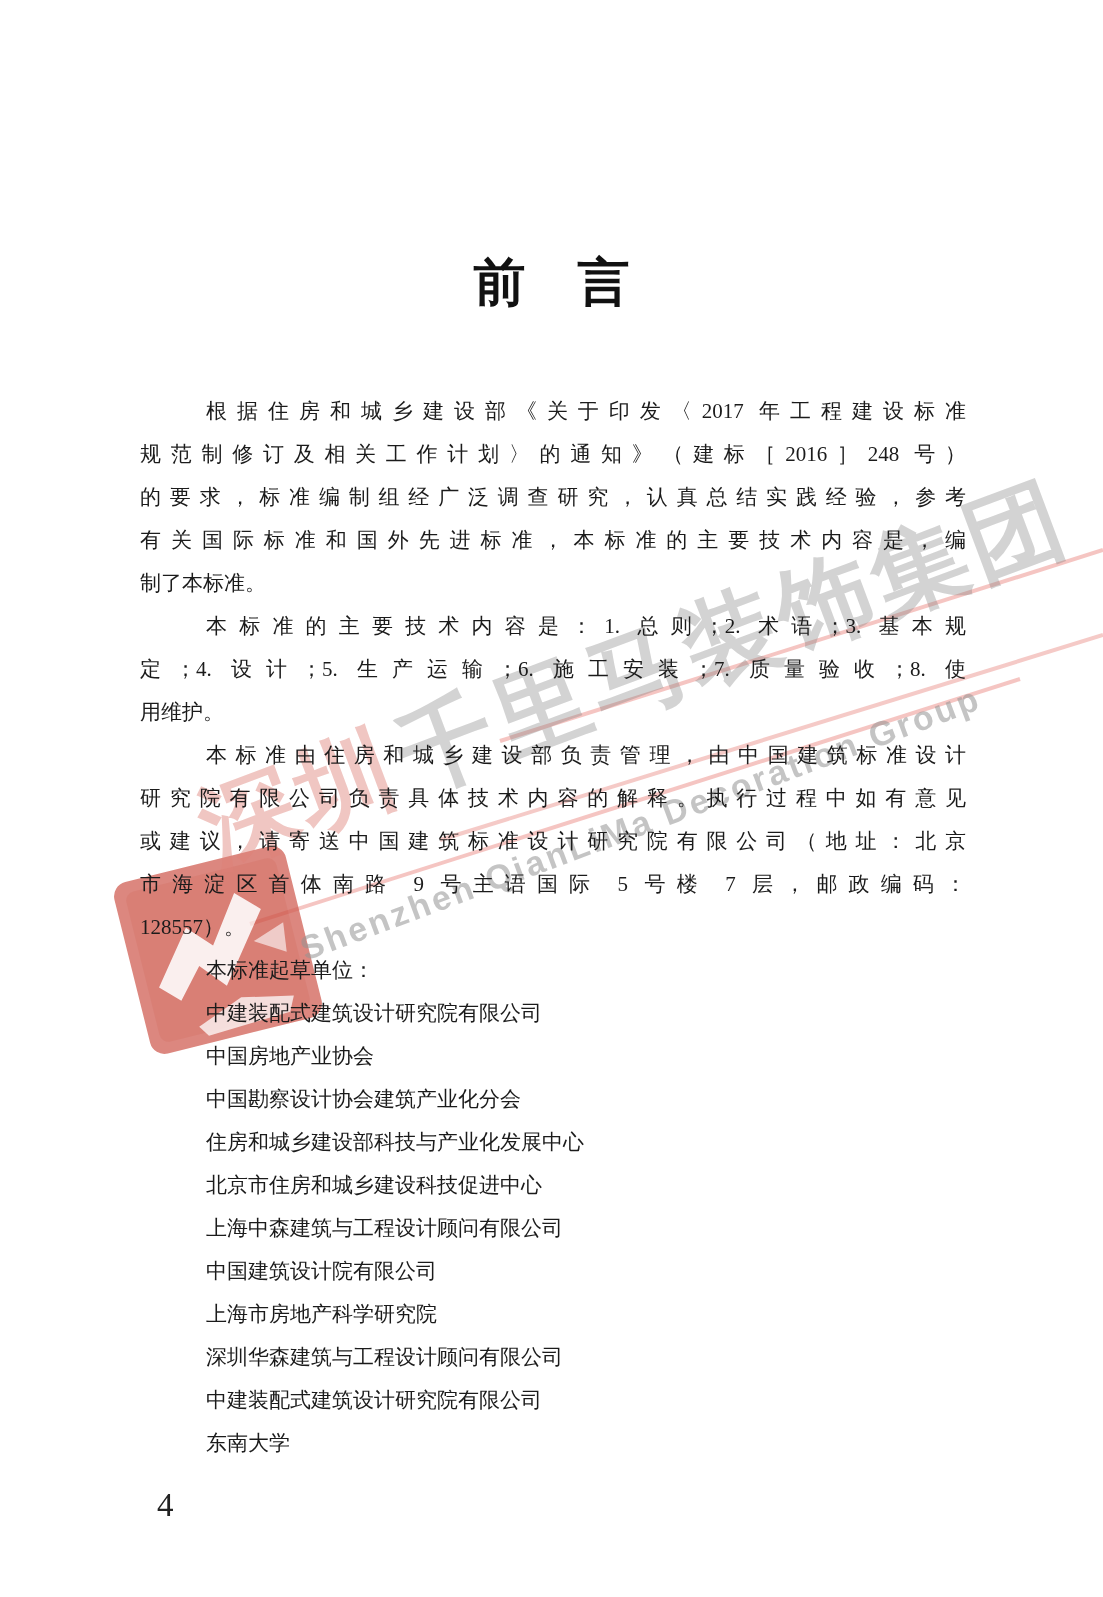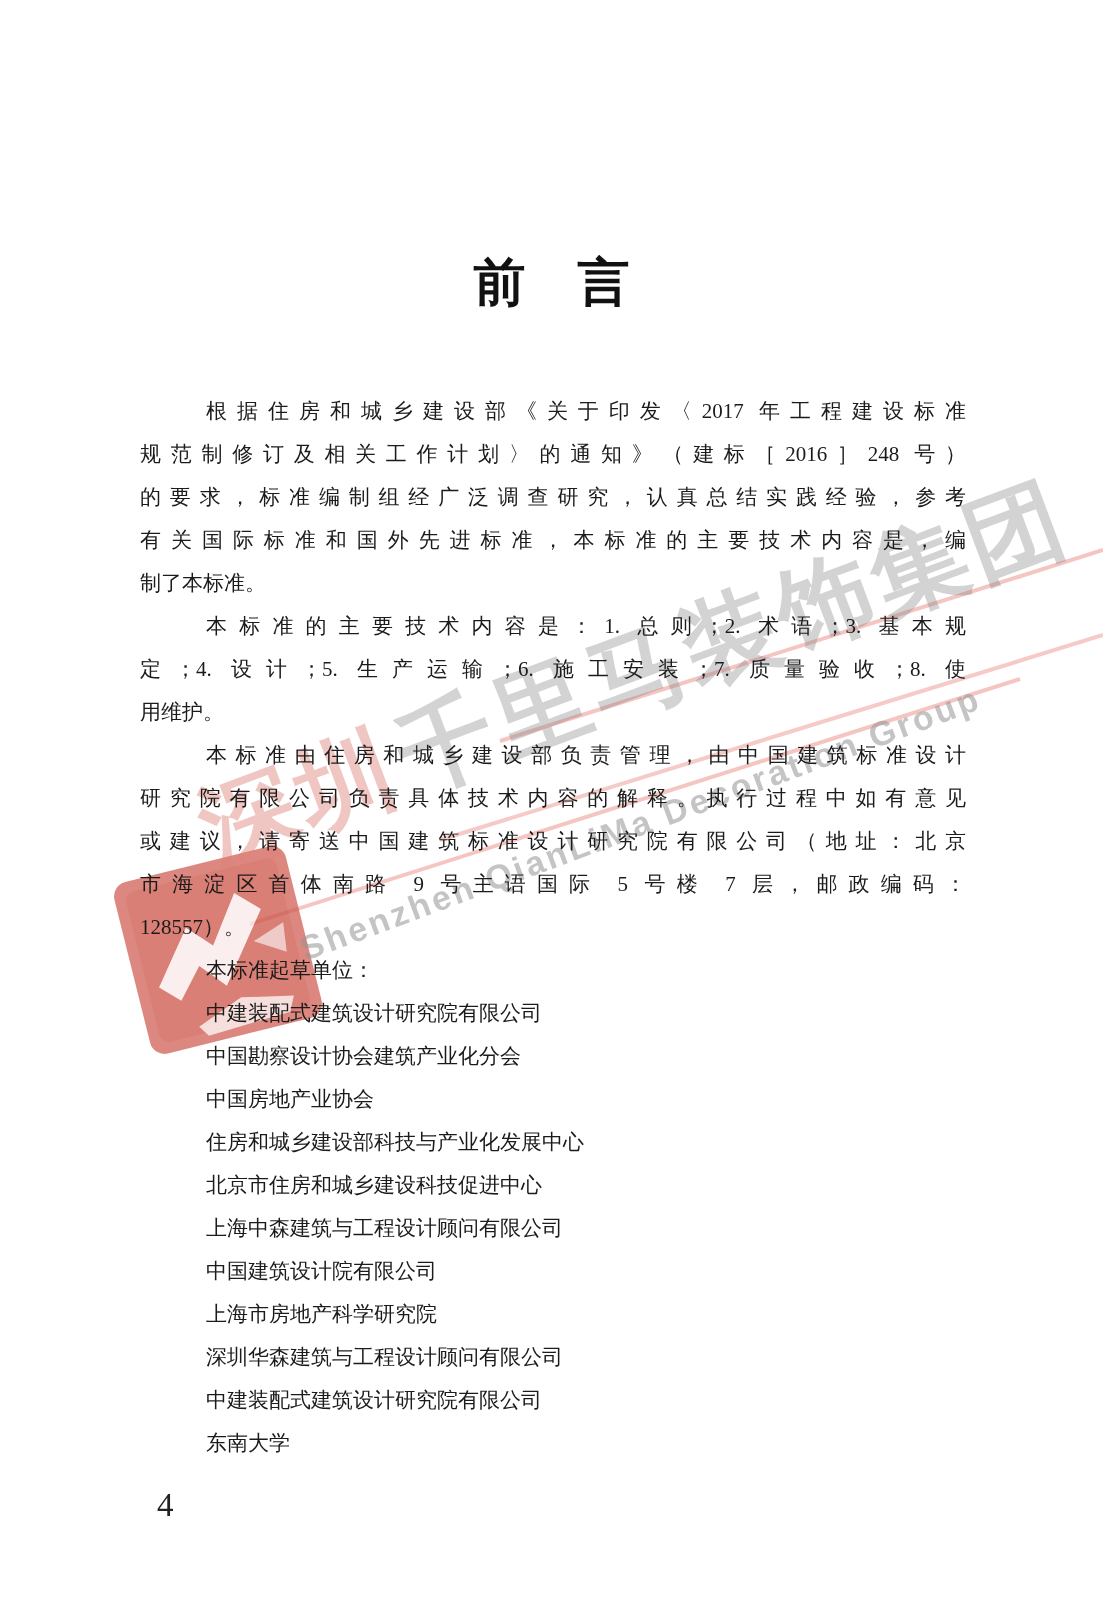--- a/index.html
+++ b/index.html
@@ -107,22 +107,22 @@
       <div class="line fill">研究院有限公司负责具体技术内容的解释。执行过程中如有意见</div>
       <div class="line fill">或建议，请寄送中国建筑标准设计研究院有限公司（地址：北京</div>
       <div class="line fill">市海淀区首体南路 9 号主语国际 5 号楼 7 层，邮政编码：</div>
       <div class="line">128557）。</div>
     </div>
 
     <div class="line indent">本标准起草单位：</div>
 
     <div>
       <div class="line indent">中建装配式建筑设计研究院有限公司</div>
+      <div class="line indent">中国房地产业协会</div>
       <div class="line indent">中国勘察设计协会建筑产业化分会</div>
-      <div class="line indent">中国房地产业协会</div>
       <div class="line indent">住房和城乡建设部科技与产业化发展中心</div>
       <div class="line indent">北京市住房和城乡建设科技促进中心</div>
       <div class="line indent">上海中森建筑与工程设计顾问有限公司</div>
       <div class="line indent">中国建筑设计院有限公司</div>
       <div class="line indent">上海市房地产科学研究院</div>
       <div class="line indent">深圳华森建筑与工程设计顾问有限公司</div>
       <div class="line indent">中建装配式建筑设计研究院有限公司</div>
       <div class="line indent">东南大学</div>
     </div>
 

